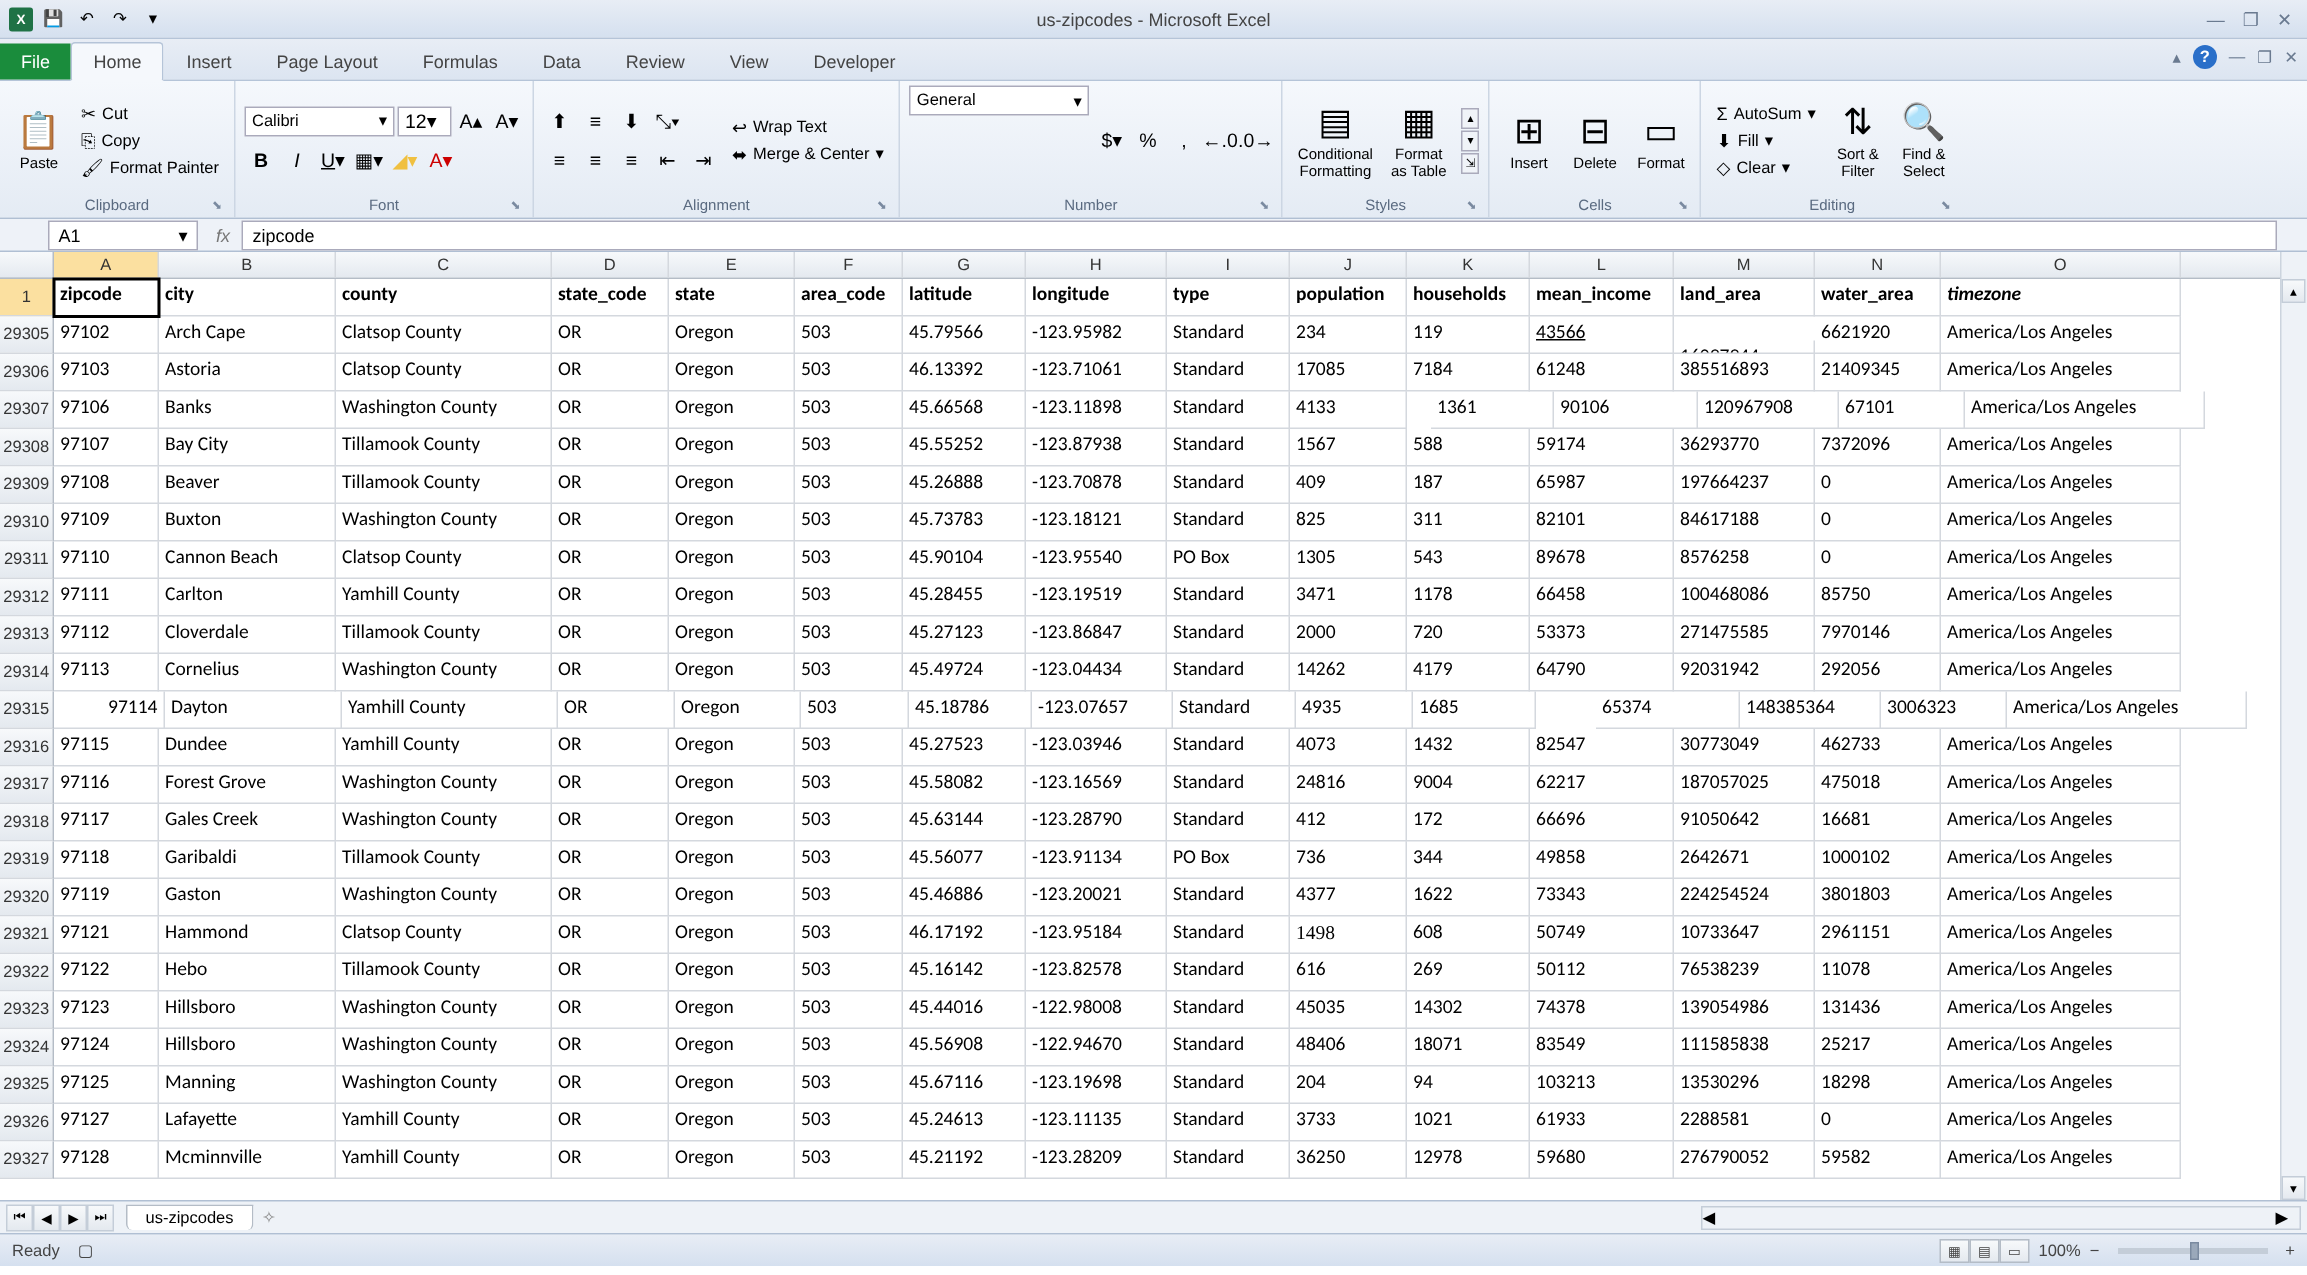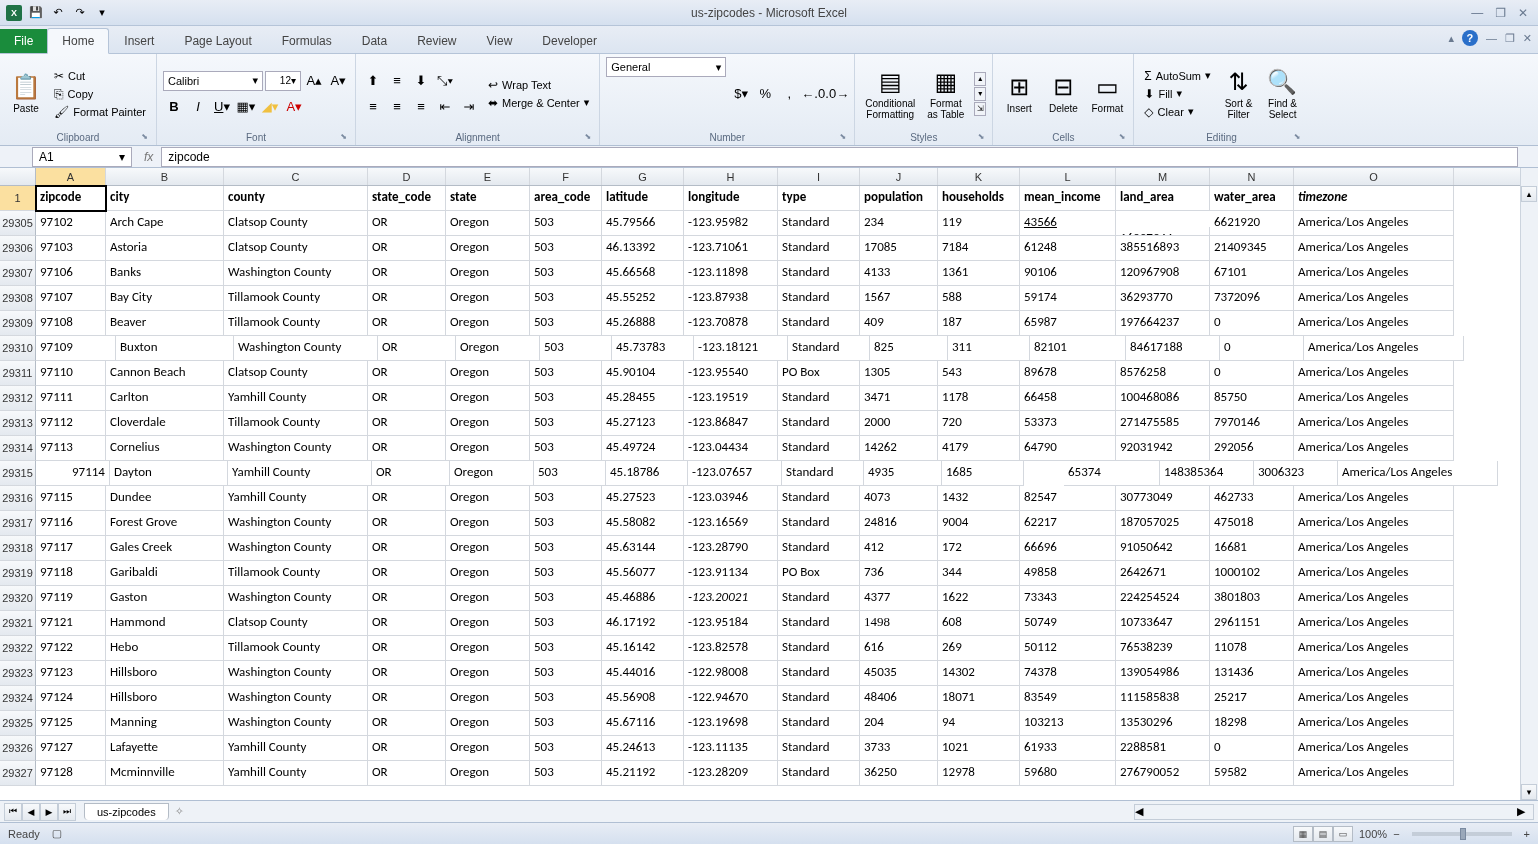--- a/index.html
+++ b/index.html
@@ -23,21 +23,21 @@
 .group-label { text-align: center; font-size: 10px; color: #5a6a80; padding: 2px 0; position: relative; }
 .group-label::after { content: "⬊"; position: absolute; right: 2px; font-size: 8px; color: #7a8aa0; }
 .big-btn { display: flex; flex-direction: column; align-items: center; justify-content: center; gap: 2px; padding: 2px 4px; min-width: 40px; }
 .big-btn .icon { font-size: 24px; }
 .big-btn .lbl { font-size: 10px; text-align: center; line-height: 1.1; }
 .small-col { display: flex; flex-direction: column; gap: 2px; justify-content: center; }
 .small-btn { display: flex; align-items: center; gap: 4px; padding: 1px 4px; font-size: 11px; white-space: nowrap; }
 .small-btn .icon { font-size: 12px; }
 .font-row { display: flex; gap: 2px; align-items: center; }
 .font-name { width: 100px; height: 20px; border: 1px solid #aab; background: #fff; padding: 0 4px; font-size: 11px; display: flex; align-items: center; justify-content: space-between; }
-.font-size { width: 36px; height: 20px; border: 1px solid #aab; background: #fff; padding: 0 4px; font-size: 10px; display: flex; align-items: center; justify-content: flex-end; }
+.font-size { width: 36px; height: 20px; border: 1px solid #aab; background: #fff; padding: 0 4px; font-size: 13px; display: flex; align-items: center; justify-content: flex-start; }
 .btn-sq { width: 22px; height: 22px; border: 1px solid transparent; display: flex; align-items: center; justify-content: center; font-size: 13px; }
 .num-fmt { width: 120px; height: 20px; border: 1px solid #aab; background: #fff; padding: 0 4px; font-size: 11px; display: flex; align-items: center; justify-content: space-between; }
 .styles-gallery { display: grid; grid-template-columns: 100px 100px; grid-template-rows: 22px 22px; gap: 3px; margin: 4px 2px; }
 .style-cell { border: 1px solid #bbb; display: flex; align-items: center; padding: 0 6px; font-size: 11px; }
 .style-normal { background: #fff; }
 .style-bad { background: #ffc7ce; color: #9c0006; }
 .style-good { background: #c6efce; color: #006100; }
 .style-neutral { background: #ffeb9c; color: #9c5700; }
 .gallery-arrows { display: flex; flex-direction: column; justify-content: center; gap: 1px; margin-left: 2px; }
 .gallery-arrows div { width: 12px; height: 14px; border: 1px solid #aab; background: #f0f3f8; font-size: 8px; display: flex; align-items: center; justify-content: center; }
@@ -377,21 +377,21 @@
           <div class="cell" style="width: 70px;">97106</div>
           <div class="cell" style="width: 118px;">Banks</div>
           <div class="cell" style="width: 144px;">Washington County</div>
           <div class="cell" style="width: 78px;">OR</div>
           <div class="cell" style="width: 84px;">Oregon</div>
           <div class="cell" style="width: 72px;">503</div>
           <div class="cell" style="width: 82px;">45.66568</div>
           <div class="cell" style="width: 94px;">-123.11898</div>
           <div class="cell" style="width: 82px;">Standard</div>
           <div class="cell" style="width: 78px;">4133</div>
-          <div class="cell" style="width: 82px;">1361</div>
+          <div class="cell" style="width: 82px; margin-left: 16px;">1361</div>
           <div class="cell" style="width: 96px;">90106</div>
           <div class="cell" style="width: 94px;">120967908</div>
           <div class="cell" style="width: 84px;">67101</div>
           <div class="cell" style="width: 160px;">America/Los Angeles</div>
         </div>
         <div class="grid-row">
           <div class="row-header">29308</div>
           <div class="cell" style="width: 70px;">97107</div>
           <div class="cell" style="width: 118px;">Bay City</div>
           <div class="cell" style="width: 144px;">Tillamook County</div>
@@ -421,21 +421,21 @@
           <div class="cell" style="width: 82px;">Standard</div>
           <div class="cell" style="width: 78px;">409</div>
           <div class="cell" style="width: 82px;">187</div>
           <div class="cell" style="width: 96px;">65987</div>
           <div class="cell" style="width: 94px;">197664237</div>
           <div class="cell" style="width: 84px;">0</div>
           <div class="cell" style="width: 160px;">America/Los Angeles</div>
         </div>
         <div class="grid-row">
           <div class="row-header">29310</div>
-          <div class="cell" style="width: 80px;">97109</div>
+          <div class="cell" style="width: 70px;">97109</div>
           <div class="cell" style="width: 118px;">Buxton</div>
           <div class="cell" style="width: 144px;">Washington County</div>
           <div class="cell" style="width: 78px;">OR</div>
           <div class="cell" style="width: 84px;">Oregon</div>
           <div class="cell" style="width: 72px;">503</div>
           <div class="cell" style="width: 82px;">45.73783</div>
           <div class="cell" style="width: 94px;">-123.18121</div>
           <div class="cell" style="width: 82px;">Standard</div>
           <div class="cell" style="width: 78px;">825</div>
           <div class="cell" style="width: 82px;">311</div>
@@ -608,21 +608,21 @@
         </div>
         <div class="grid-row">
           <div class="row-header">29320</div>
           <div class="cell" style="width: 70px;">97119</div>
           <div class="cell" style="width: 118px;">Gaston</div>
           <div class="cell" style="width: 144px;">Washington County</div>
           <div class="cell" style="width: 78px;">OR</div>
           <div class="cell" style="width: 84px;">Oregon</div>
           <div class="cell" style="width: 72px;">503</div>
           <div class="cell" style="width: 82px;">45.46886</div>
-          <div class="cell" style="width: 94px; font-style: italic;">-123.20021</div>
+          <div class="cell" style="width: 94px;">-123.20021</div>
           <div class="cell" style="width: 82px;">Standard</div>
           <div class="cell" style="width: 78px;">4377</div>
           <div class="cell" style="width: 82px;">1622</div>
           <div class="cell" style="width: 96px;">73343</div>
           <div class="cell" style="width: 94px;">224254524</div>
           <div class="cell" style="width: 84px;">3801803</div>
           <div class="cell" style="width: 160px;">America/Los Angeles</div>
         </div>
         <div class="grid-row">
           <div class="row-header">29321</div>

